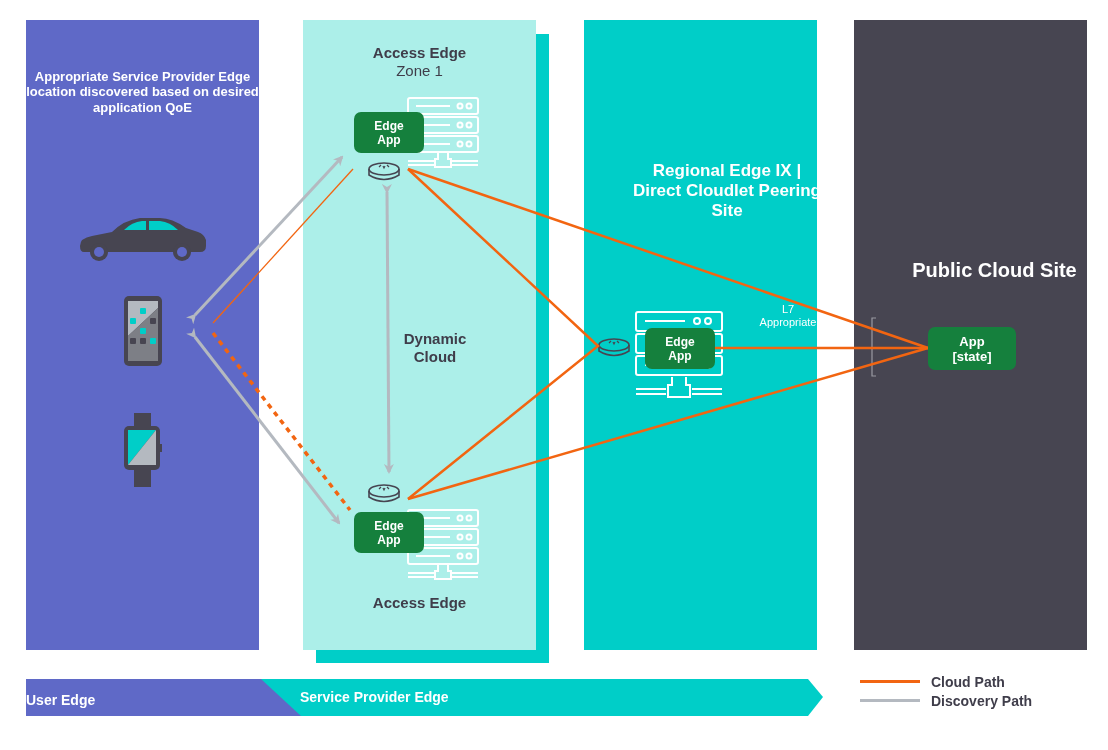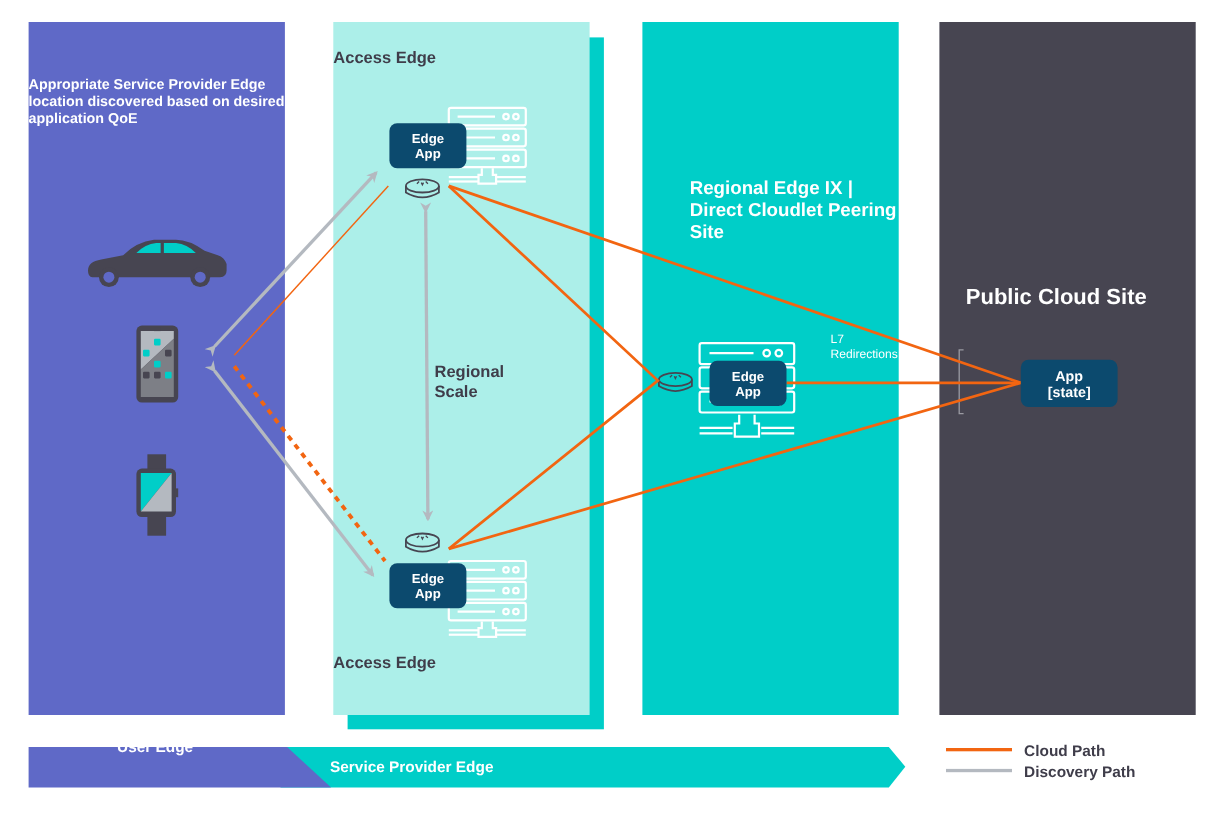--- a/index.html
+++ b/index.html
@@ -5,72 +5,73 @@
     html, body { margin: 0; padding: 0; background: #ffffff; }
     body { width: 1108px; height: 750px; position: relative; overflow: hidden;
            font-family: "Liberation Sans", "DejaVu Sans", sans-serif; }
     .panel { position: absolute; }
     #p-user { left: 26px; top: 20px; width: 233px; height: 630px; background: #5f69c7; }
     #p-access-shadow { left: 316px; top: 34px; width: 233px; height: 629px; background: #00cec8; }
     #p-access { left: 303px; top: 20px; width: 233px; height: 630px; background: #acefe9; }
     #p-regional { left: 584px; top: 20px; width: 233px; height: 630px; background: #00cec8; }
     #p-cloud { left: 854px; top: 20px; width: 233px; height: 630px; background: #474551; }
 
-    .txt { position: absolute; line-height: 1.18; }
+    .txt { position: absolute; text-align: center; line-height: 1.18; }
     .user-title { left: 26px; top: 69px; width: 233px; color: #ffffff; font-weight: bold; font-size: 13px; }
     .access-title { width: 233px; color: #3f3d4a; font-size: 15px; }
     .access-title .b { font-weight: bold; display: block; }
     .access-title .n { display: block; }
     .access1 { left: 303px; top: 44px; }
     .access2 { left: 303px; top: 594px; }
     .regional-title { left: 584px; top: 161px; width: 233px; color: #ffffff; font-size: 17px; font-weight: bold; }
     .cloud-title { left: 854px; top: 259px; width: 233px; color: #ffffff; font-size: 20px; font-weight: bold; padding-left: 24px; }
     .dynamic { left: 380px; top: 330px; width: 110px; color: #3f3d4a; font-size: 15px; font-weight: bold; }
     .l7 { left: 755px; top: 303px; width: 66px; color: #ffffff; font-size: 11px; }
 
-    .app-box { position: absolute; background: #0c4a6e; color: #ffffff; font-weight: bold;
+    .app-box { position: absolute; background: #15803d; color: #ffffff; font-weight: bold;
                font-size: 12px; line-height: 14px; text-align: center; border-radius: 7px;
                display: flex; flex-direction: column; justify-content: center; align-items: center; }
     #app1 { left: 354px; top: 112px; width: 70px; height: 41px; }
     #app2 { left: 354px; top: 512px; width: 70px; height: 41px; }
     #app3 { left: 645px; top: 328px; width: 70px; height: 41px; }
     #app-cloud { left: 928px; top: 327px; width: 88px; height: 43px; font-size: 13px; line-height: 15px; }
 
     svg.overlay { position: absolute; left: 0; top: 0; }
     .bar-label { position: absolute; color: #ffffff; font-weight: bold; font-size: 14px; }
-    #lbl-user { left: 26px; top: 671px; width: 230px; text-align: center; }
+    #lbl-user { left: 26px; top: 692px; width: 230px; }
     #lbl-sp { left: 300px; top: 689px; width: 490px; text-align: left; }
 
     .legend { position: absolute; left: 860px; top: 672px; }
     .legend-row { display: flex; align-items: center; height: 19px; }
     .legend-line { width: 60px; height: 3px; margin-right: 11px; }
     .legend-label { color: #3f3d4a; font-size: 14px; font-weight: bold; }
   </style>
 </head>
 <body>
 
 <div class="panel" id="p-user"></div>
 <div class="panel" id="p-access-shadow"></div>
 <div class="panel" id="p-access"></div>
 <div class="panel" id="p-regional"></div>
 <div class="panel" id="p-cloud"></div>
 
 <div class="txt user-title">Appropriate Service Provider Edge location discovered based on desired application QoE</div>
 
 <div class="txt access-title access1">
   <span class="b">Access Edge</span>
+  <span class="n">Zone 1</span>
 </div>
 <div class="txt access-title access2">
   <span class="b">Access Edge</span>
 </div>
 
 <div class="txt regional-title" style="width:200px;left:627px;">Regional Edge IX | Direct Cloudlet Peering Site</div>
 <div class="txt cloud-title">Public Cloud Site</div>
-<div class="txt dynamic" style="width:80px;left:395px;">Regional Scale</div>
-<div class="txt l7">L7 Redirections</div>
+<div class="txt dynamic" style="width:80px;left:395px;">Dynamic Cloud</div>
+<div class="txt l7">L7 Appropriate</div>
 
 <svg class="overlay" width="1108" height="750" viewBox="0 0 1108 750">
   <defs>
     <marker id="arrGray" markerWidth="10" markerHeight="10" refX="8" refY="5" orient="auto" markerUnits="userSpaceOnUse">
       <path d="M0,0 L10,5 L0,10 L3,5 Z" fill="#b4b9c0"></path>
     </marker>
   </defs>
 
   <g>
     <path d="M80,246 Q80,238 92,236 L112,232 Q124,220 140,218 L160,218 Q172,218 186,228 L198,232 Q204,234 206,240 L206,246 Q206,252 200,252 L84,252 Q80,252 80,246 Z" fill="#474551"></path>

